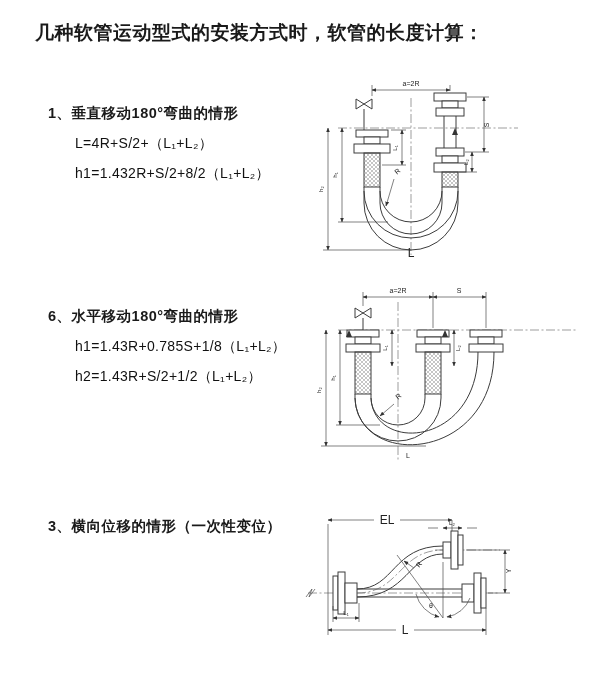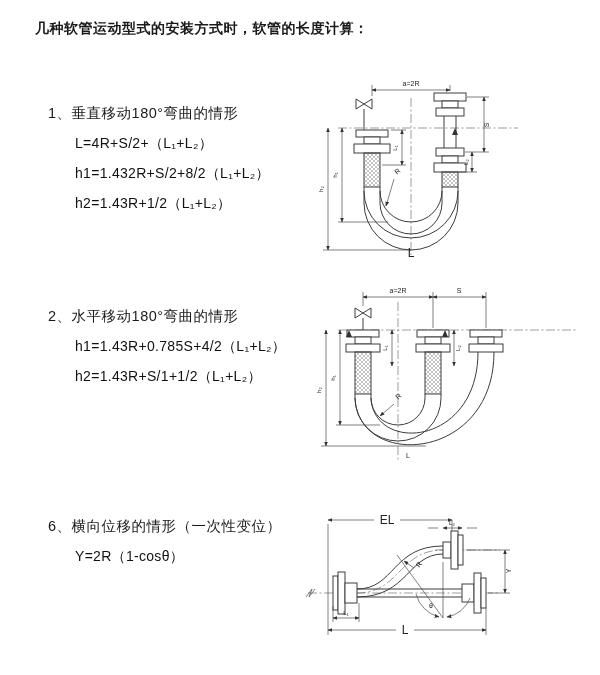--- a/index.html
+++ b/index.html
@@ -5,25 +5,25 @@
   * { margin:0; padding:0; box-sizing:border-box; }
   html,body { background:#ffffff; }
   body {
     width:600px; height:675px; position:relative; overflow:hidden;
     font-family:"Liberation Sans","DejaVu Sans",sans-serif;
     color:#1c1c1c;
   }
   .page { position:absolute; inset:0; background:#fff; }
   .title {
     position:absolute; left:35px; top:20px;
-    font-size:14px; font-weight:700; letter-spacing:.5px; color:#1a1a1a;
+    font-size:19px; font-weight:700; letter-spacing:.5px; color:#1a1a1a;
     white-space:nowrap;
   }
   .block { position:absolute; left:48px; width:270px; }
-  .heading { font-size:14.5px; font-weight:400; letter-spacing:.5px; color:#1a1a1a; margin-bottom:12px; white-space:nowrap; }
+  .heading { font-size:14.5px; font-weight:700; letter-spacing:.5px; color:#1a1a1a; margin-bottom:12px; white-space:nowrap; }
   .formula { font-size:14px; color:#111; margin:0 0 12px 27px; letter-spacing:.3px; white-space:nowrap; }
   svg.diagram { position:absolute; overflow:visible; }
   svg .obj  { stroke:#3c3c3c; stroke-width:1;  fill:none; }
   svg .thin { stroke:#4a4a4a; stroke-width:.7; fill:none; }
   svg .cl   { stroke:#5a5a5a; stroke-width:.6; fill:none; stroke-dasharray:9 2.5 2 2.5; }
   svg text  { fill:#222; font-family:"Liberation Sans","DejaVu Sans",sans-serif; }
   svg .lbl    { font-size:7px;  text-anchor:middle; }
   svg .lblsm  { font-size:6.2px; text-anchor:middle; }
   svg .lblbig { font-size:12px; text-anchor:middle; }
   svg rect.fl { fill:#fff; stroke:#3c3c3c; stroke-width:1; }
@@ -32,32 +32,30 @@
 <body>
 
 <div class="page">
 
   <div class="title">几种软管运动型式的安装方式时，软管的长度计算：</div>
 
   <div class="block" style="top:104px">
     <div class="heading">1、垂直移动180°弯曲的情形</div>
     <div class="formula">L=4R+S/2+（L₁+L₂）</div>
     <div class="formula">h1=1.432R+S/2+8/2（L₁+L₂）</div>
-    <div class="formula">h2=1.43R+1/2（L₁+L₂）</div>
   </div>
 
   <div class="block" style="top:307px">
-    <div class="heading">2、水平移动180°弯曲的情形</div>
-    <div class="formula">h1=1.43R+0.785S+4/2（L₁+L₂）</div>
-    <div class="formula">h2=1.43R+S/1+1/2（L₁+L₂）</div>
+    <div class="heading">6、水平移动180°弯曲的情形</div>
+    <div class="formula">h1=1.43R+0.785S+1/8（L₁+L₂）</div>
+    <div class="formula">h2=1.43R+S/2+1/2（L₁+L₂）</div>
   </div>
 
   <div class="block" style="top:517px">
-    <div class="heading">6、横向位移的情形（一次性变位）</div>
-    <div class="formula">Y=2R（1-cosθ）</div>
+    <div class="heading">3、横向位移的情形（一次性变位）</div>
   </div>
 
   <svg class="diagram" style="left:310px; top:73px" width="285" height="185" viewBox="0 0 285 185">
     <defs>
       <marker id="ar1" viewBox="0 0 10 10" refX="9" refY="5" markerWidth="7" markerHeight="7" orient="auto-start-reverse">
         <path d="M0,1 L10,5 L0,9 z" fill="#333"></path>
       </marker>
       <pattern id="hatch1" width="4" height="4" patternUnits="userSpaceOnUse">
         <path d="M0,0 L4,4 M4,0 L0,4" stroke="#8a8a8a" stroke-width="0.5"></path>
       </pattern>

